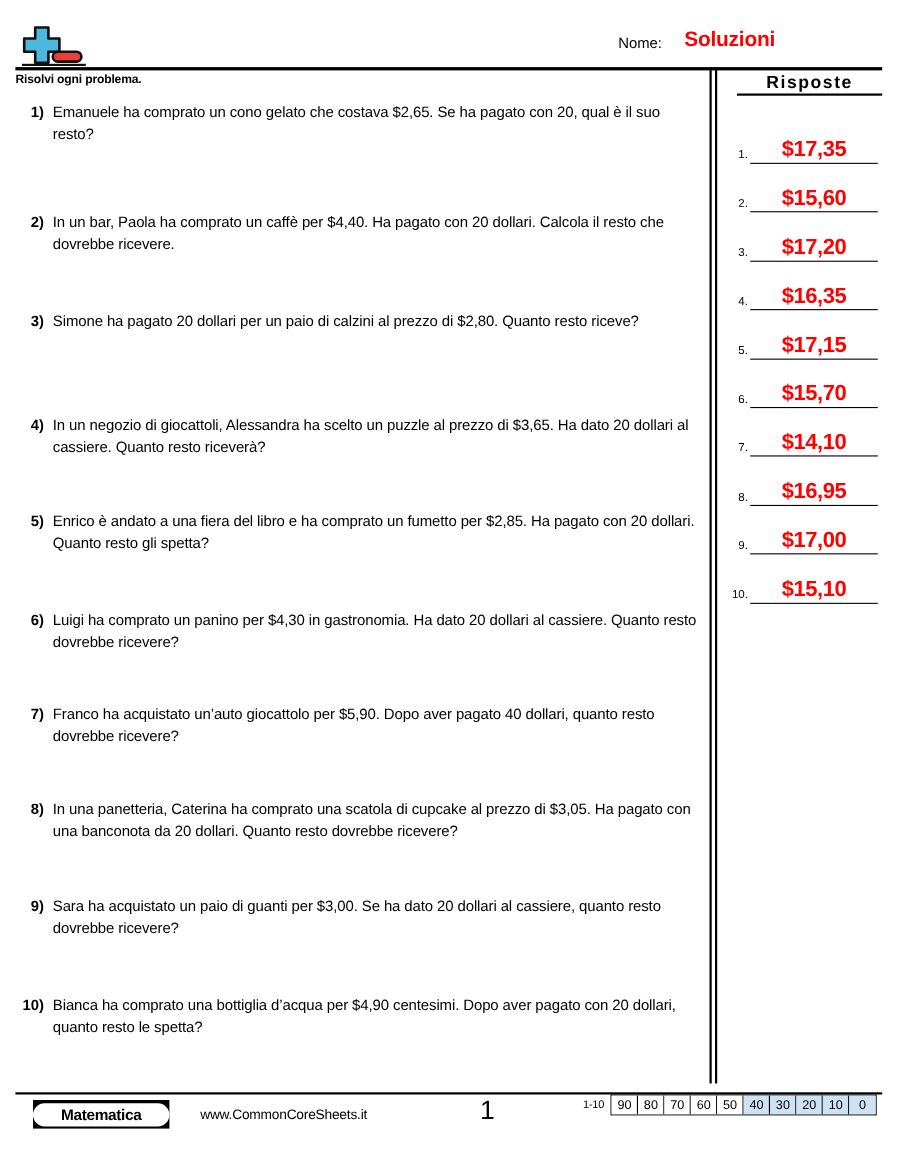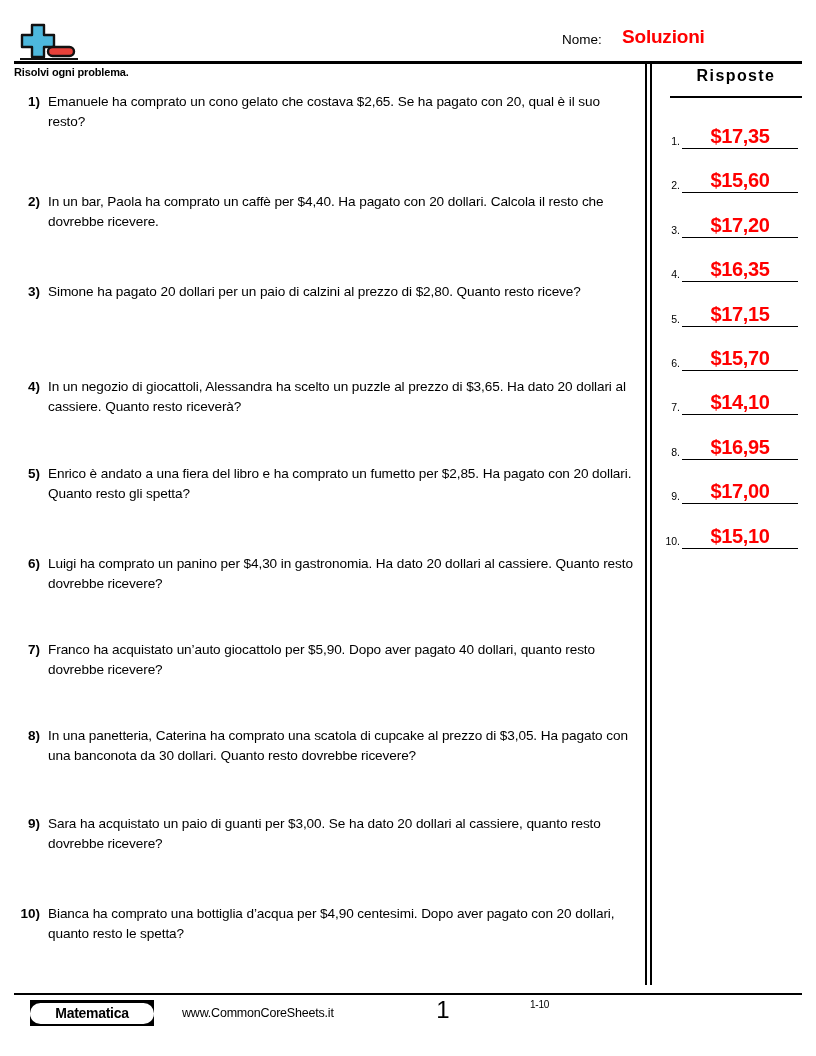--- a/index.html
+++ b/index.html
@@ -137,21 +137,21 @@
   #answers-title {
     position: absolute;
     left: 12px;
     top: 4px;
     width: 132px;
     text-align: center;
     font-size: 16px;
     font-weight: bold;
     letter-spacing: 1.4px;
     border-bottom: 2px solid #000000;
-    padding-bottom: 11px;
+    padding-bottom: 0;
   }
   .a-row {
     position: absolute;
     left: 0;
     width: 144px;
     height: 44px;
   }
   .a-num {
     position: absolute;
     left: 0;
@@ -317,21 +317,21 @@
     <div class="q-row" style="top: 462px;">
       <div class="q-num">6)</div>
       <div class="q-text">Luigi ha comprato un panino per $4,30 in gastronomia. Ha dato 20 dollari al cassiere. Quanto resto dovrebbe ricevere?</div>
     </div>
     <div class="q-row" style="top: 548px;">
       <div class="q-num">7)</div>
       <div class="q-text">Franco ha acquistato un’auto giocattolo per $5,90. Dopo aver pagato 40 dollari, quanto resto dovrebbe ricevere?</div>
     </div>
     <div class="q-row" style="top: 634px;">
       <div class="q-num">8)</div>
-      <div class="q-text">In una panetteria, Caterina ha comprato una scatola di cupcake al prezzo di $3,05. Ha pagato con una banconota da 30 dollari. Quanto resto dovrebbe ricevere?</div>
+      <div class="q-text">In una panetteria, Caterina ha comprato una scatola di cupcake al prezzo di $3,05. Ha pagato con una banconota da 20 dollari. Quanto resto dovrebbe ricevere?</div>
     </div>
     <div class="q-row" style="top: 722px;">
       <div class="q-num">9)</div>
       <div class="q-text">Sara ha acquistato un paio di guanti per $3,00. Se ha dato 20 dollari al cassiere, quanto resto dovrebbe ricevere?</div>
     </div>
     <div class="q-row" style="top: 812px;">
       <div class="q-num">10)</div>
       <div class="q-text">Bianca ha comprato una bottiglia d’acqua per $4,90 centesimi. Dopo aver pagato con 20 dollari, quanto resto le spetta?</div>
     </div>
   </div>
@@ -393,13 +393,25 @@
 <div id="footer-rule"></div>
 <div id="brand">
   <div id="brand-pill">
     <span id="brand-text">Matematica</span>
   </div>
 </div>
 <div id="site">www.CommonCoreSheets.it</div>
 <div id="page-number">1</div>
 <div id="scale">
   <div id="scale-label">1-10</div>
+  <div id="scale-cells">
+      <div class="scale-cell">90</div>
+      <div class="scale-cell">80</div>
+      <div class="scale-cell">70</div>
+      <div class="scale-cell">60</div>
+      <div class="scale-cell">50</div>
+      <div class="scale-cell hl">40</div>
+      <div class="scale-cell hl">30</div>
+      <div class="scale-cell hl">20</div>
+      <div class="scale-cell hl">10</div>
+      <div class="scale-cell hl">0</div>
+    </div>
 </div>
 
 </body></html>

